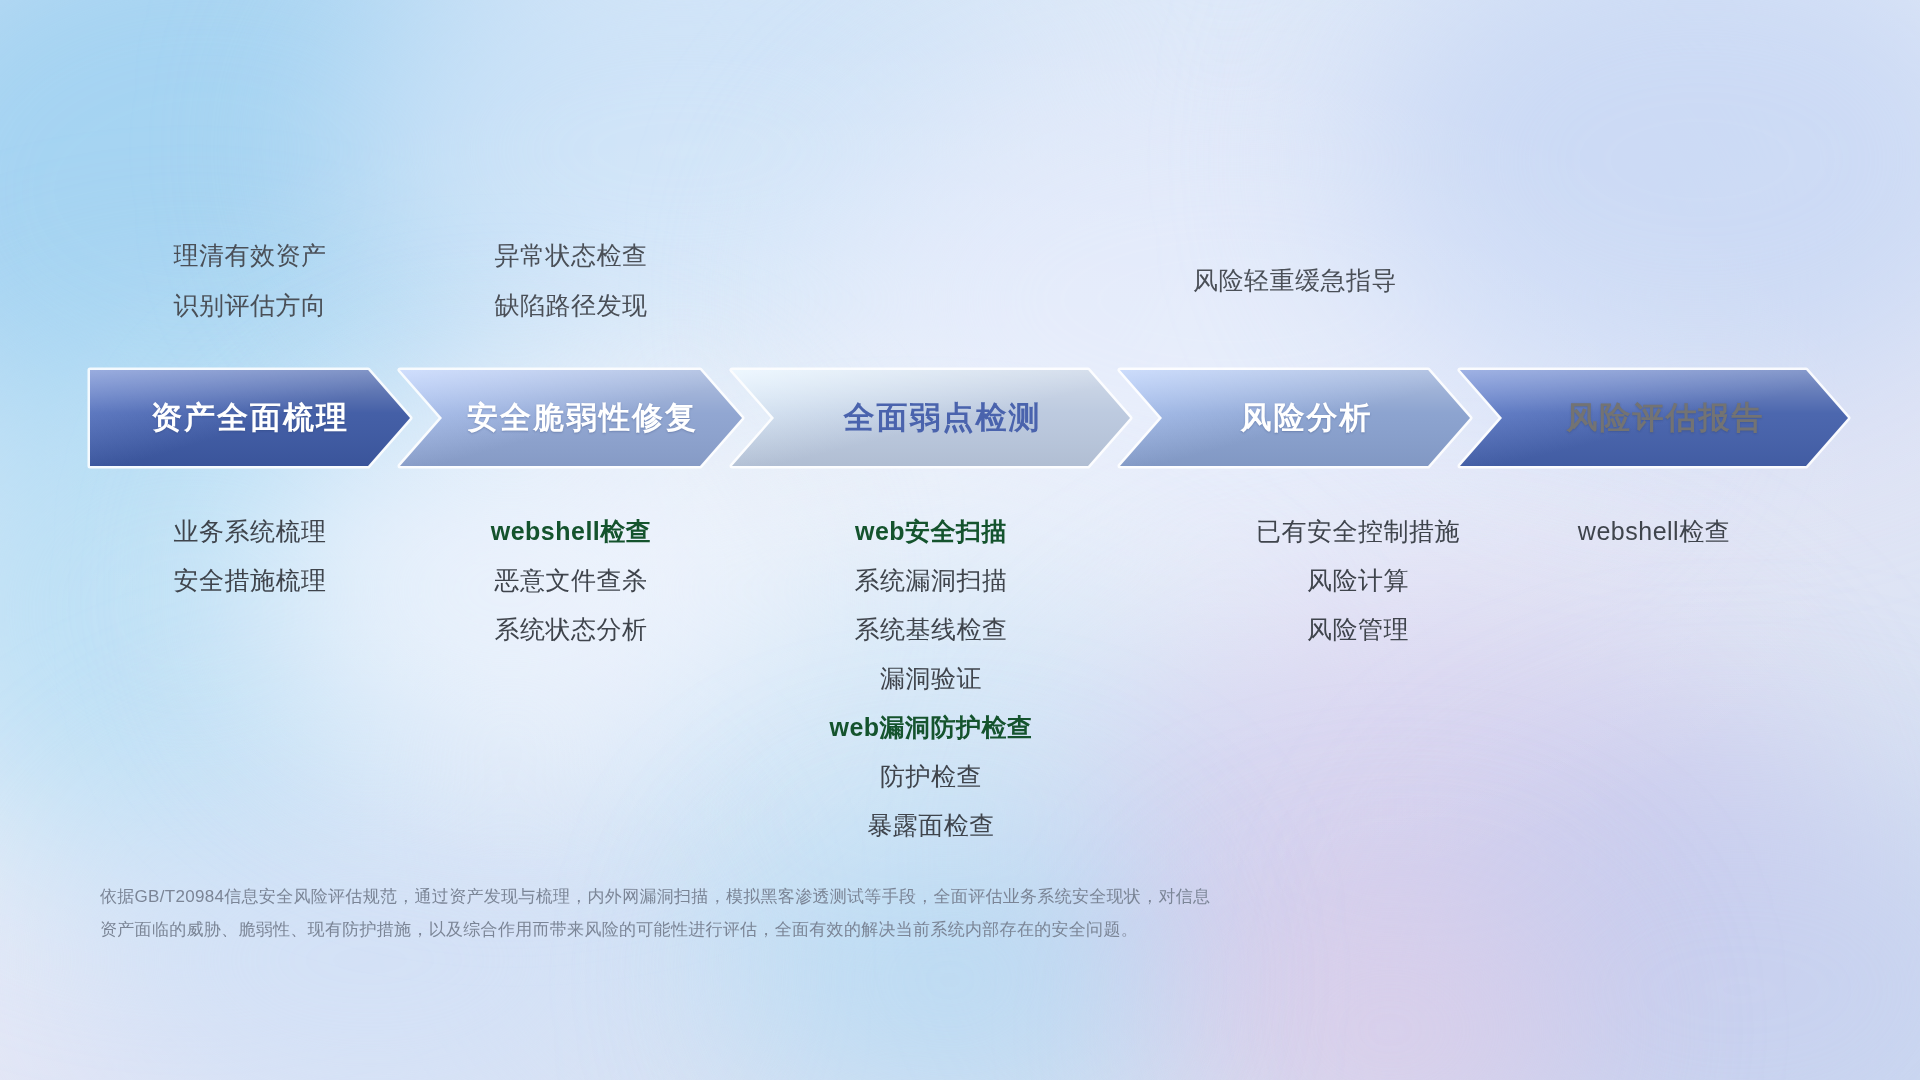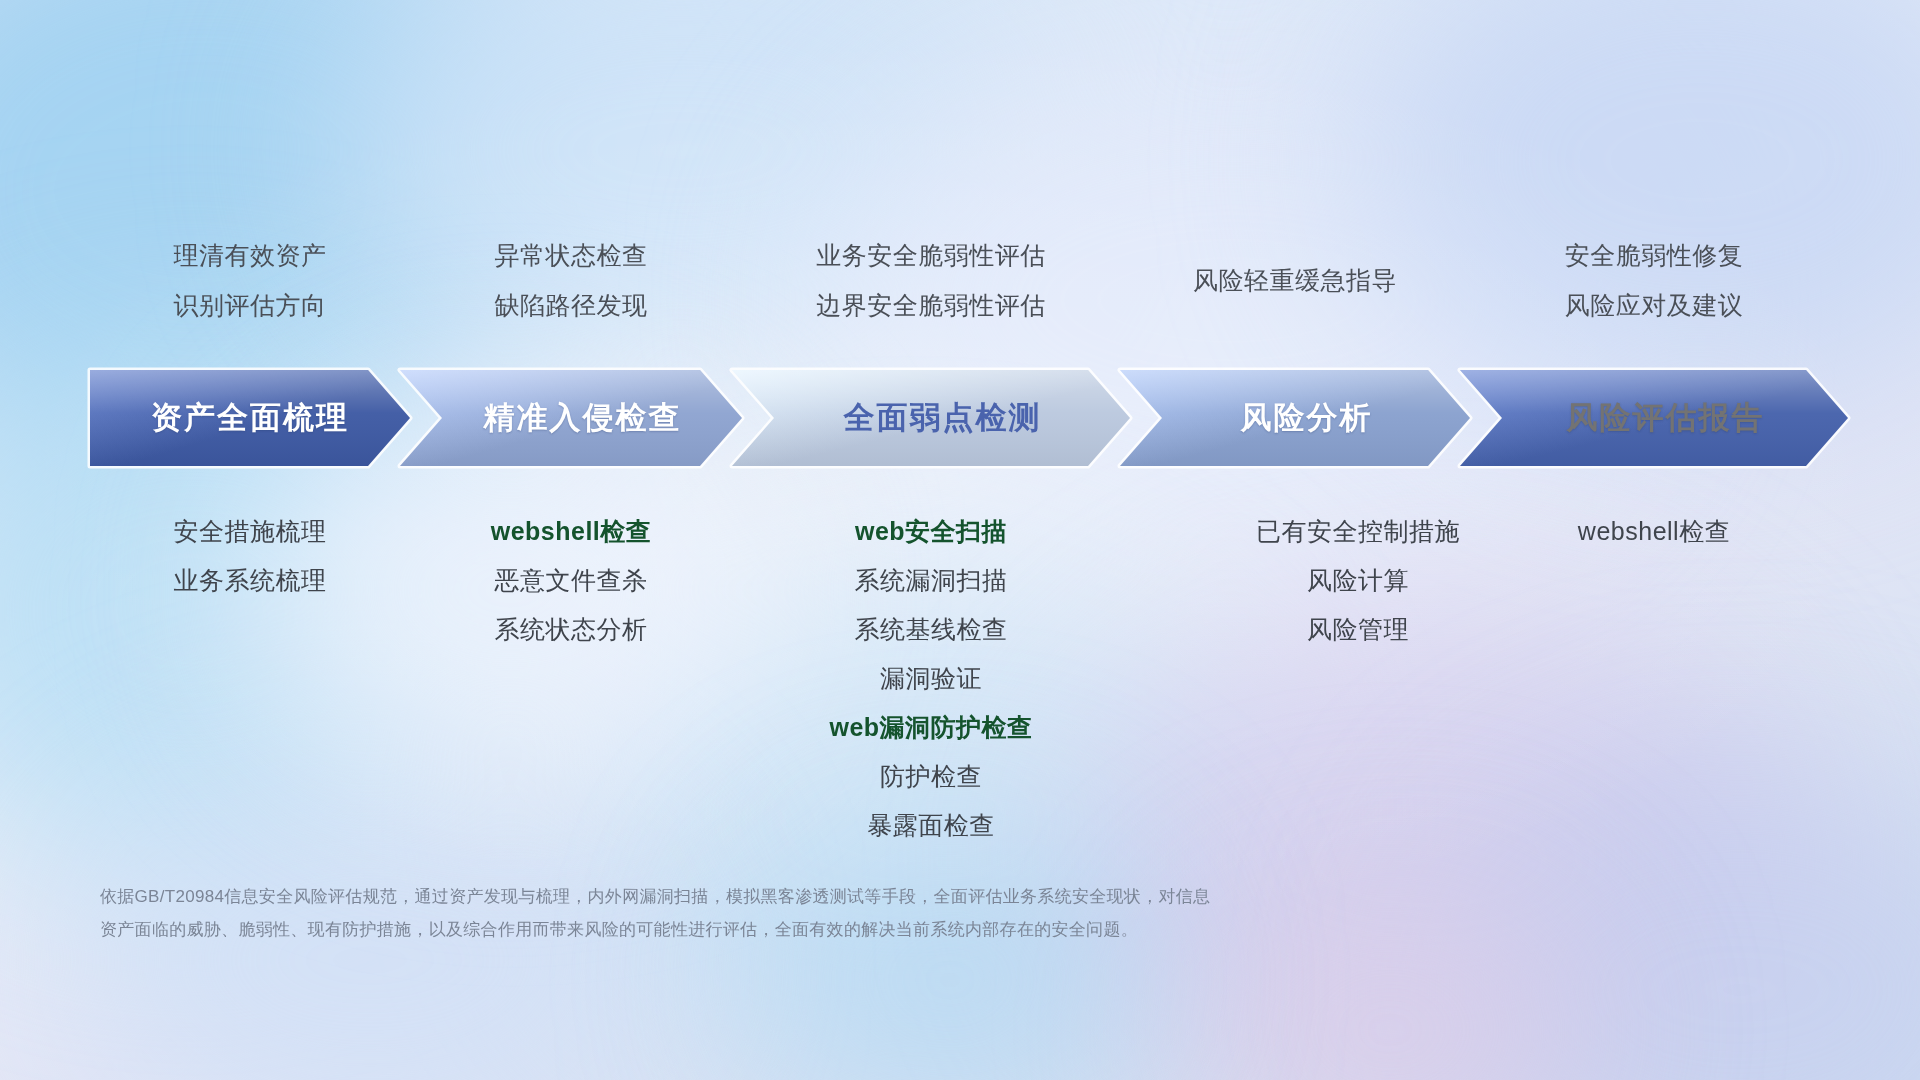--- a/index.html
+++ b/index.html
@@ -86,30 +86,22 @@
 <div id="stage">
 
   <div class="toplist" id="top-0" style="left: 20px; top: 230px; width: 460px; text-align: center;">
       <div class="li">理清有效资产</div>
       <div class="li">识别评估方向</div>
     </div>
   <div class="toplist" id="top-1" style="left: 341px; top: 230px; width: 460px; text-align: center;">
       <div class="li">异常状态检查</div>
       <div class="li">缺陷路径发现</div>
     </div>
-  <div class="toplist" id="top-2" style="left: 701px; top: 230px; width: 460px; text-align: center;">
-      <div class="li">业务安全脆弱性评估</div>
-      <div class="li">边界安全脆弱性评估</div>
-    </div>
   <div class="toplist" id="top-3" style="left: 1065px; top: 255px; width: 460px; text-align: center;">
       <div class="li">风险轻重缓急指导</div>
-    </div>
-  <div class="toplist" id="top-4" style="left: 1424px; top: 230px; width: 460px; text-align: center;">
-      <div class="li">安全脆弱性修复</div>
-      <div class="li">风险应对及建议</div>
     </div>
 
   <div id="band">
       <div class="arrow" style="left: 90px; width: 320px; z-index: 10;">
         <div class="halo"><svg width="328" height="104" viewBox="0 0 328 104" xmlns="http://www.w3.org/2000/svg">
       <polygon points="4,4 282,4 324,52 282,100 4,100" fill="none" stroke="rgba(255,255,255,.85)" stroke-width="5" stroke-linejoin="round"></polygon>
           </svg></div>
         <div class="shape"><svg width="320" height="96" viewBox="0 0 320 96" xmlns="http://www.w3.org/2000/svg">
     <defs>
       <linearGradient id="g0" x1="0" y1="0" x2="1" y2="1">
@@ -141,21 +133,21 @@
       </linearGradient>
       <linearGradient id="g1s" x1="0" y1="0" x2="0" y2="1">
         <stop offset="0%" stop-color="rgba(255,255,255,.32)"></stop>
         <stop offset="45%" stop-color="rgba(255,255,255,.04)"></stop>
         <stop offset="100%" stop-color="rgba(0,0,0,.05)"></stop>
       </linearGradient>
     </defs>
     <polygon points="0,0 300,0 342,48 300,96 0,96 42,48" fill="url(#g1)"></polygon>
     <polygon points="0,0 300,0 342,48 300,96 0,96 42,48" fill="url(#g1s)"></polygon>
   </svg></div>
-        <div class="lbl" style="color: rgb(255, 255, 255); text-shadow: rgba(40, 60, 110, 0.3) 0px 1px 2px; padding-left: 23.1px;">精准入侵检查</div>
+        <div class="lbl" style="color: rgb(255, 255, 255); text-shadow: rgba(40, 60, 110, 0.3) 0px 1px 2px; padding-left: 23.1px;">安全脆弱性修复</div>
       </div>
       <div class="arrow" style="left: 732px; width: 398px; z-index: 8;">
         <div class="halo"><svg width="406" height="104" viewBox="0 0 406 104" xmlns="http://www.w3.org/2000/svg">
       <polygon points="4,4 360,4 402,52 360,100 4,100 46,52" fill="none" stroke="rgba(255,255,255,.85)" stroke-width="5" stroke-linejoin="round"></polygon>
           </svg></div>
         <div class="shape"><svg width="398" height="96" viewBox="0 0 398 96" xmlns="http://www.w3.org/2000/svg">
     <defs>
       <linearGradient id="g2" x1="0" y1="0" x2="1" y2="1">
         <stop offset="0%" stop-color="#e6f4ff"></stop>
         <stop offset="55%" stop-color="#bac8de"></stop>
@@ -212,22 +204,22 @@
       </linearGradient>
     </defs>
     <polygon points="0,0 346,0 388,48 346,96 0,96 42,48" fill="url(#g4)"></polygon>
     <polygon points="0,0 346,0 388,48 346,96 0,96 42,48" fill="url(#g4s)"></polygon>
   </svg></div>
         <div class="lbl" style="color: #737373; text-shadow: rgba(40, 60, 110, 0.3) 0px 1px 2px; padding-left: 23.1px;">风险评估报告</div>
       </div>
     </div>
 
   <div class="botlist" id="bot-0" style="left: 20px; top: 507px; width: 460px; text-align: center;">
+      <div class="li">业务系统梳理</div>
       <div class="li">安全措施梳理</div>
-      <div class="li">业务系统梳理</div>
     </div>
   <div class="botlist" id="bot-1" style="left: 341px; top: 507px; width: 460px; text-align: center;">
       <div class="li strong">webshell检查</div>
       <div class="li">恶意文件查杀</div>
       <div class="li">系统状态分析</div>
     </div>
   <div class="botlist" id="bot-2" style="left: 701px; top: 507px; width: 460px; text-align: center;">
       <div class="li strong">web安全扫描</div>
       <div class="li">系统漏洞扫描</div>
       <div class="li">系统基线检查</div>

